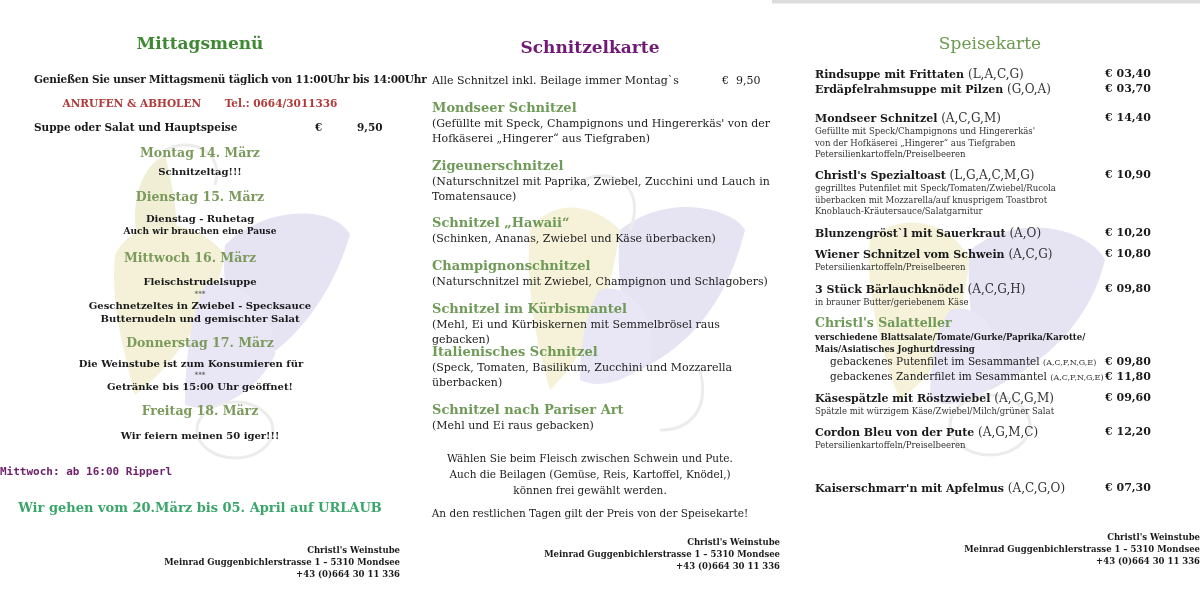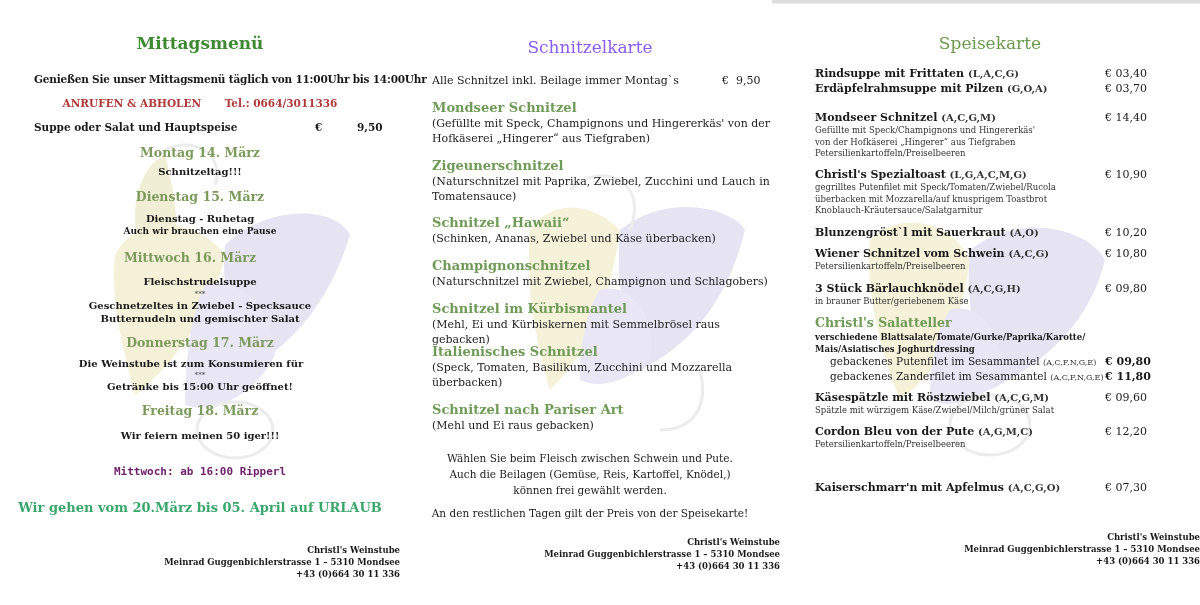--- a/index.html
+++ b/index.html
@@ -15,54 +15,54 @@
   .p1 { left: 0; width: 400px; }
   .p2 { left: 400px; width: 380px; }
   .p3 { left: 780px; width: 420px; }
 
   .wm { position: absolute; pointer-events: none; }
 
   .title {
     position: absolute; left: 0; right: 0; text-align: center;
     color: #3e8a33; font-weight: bold; font-size: 17px;
   }
-  .p2 .title, .p3 .title { color: #8b5cf6; font-weight: normal; font-size: 17px; }
+  .p2 .title, .p3 .title { color: #701a75; font-weight: bold; font-size: 17px; }
   .p3 .title { font-weight: normal; font-family: "DejaVu Serif", serif; color: #6c9a50; font-size: 17px; }
 
   
   .abs { position: absolute; }
   .p1 .intro { left: 34px; top: 73px; font-size: 10.5px; font-weight: bold; white-space: nowrap; letter-spacing: -0.2px; }
   .p1 .call { left: 0; right: 0; top: 97px; text-align: center; font-size: 10.5px; color: #b03a3a; font-weight: bold; white-space: nowrap; }
   .p1 .call span + span { margin-left: 20px; }
   .p1 .suppe { left: 34px; top: 121px; font-size: 10.5px; font-weight: bold; }
   .p1 .euro { left: 315px; top: 121px; font-size: 10.5px; font-weight: bold; }
   .p1 .price { left: 357px; top: 121px; font-size: 10.5px; font-weight: bold; }
   .day { position: absolute; left: 0; right: 0; text-align: center; color: #7c9a5c; font-weight: bold; font-size: 12.5px; }
   .dish { position: absolute; left: 0; right: 0; text-align: center; font-weight: bold; font-size: 10px; line-height: 13px; }
   .dish.sm { font-size: 9px; }
   .stars { position: absolute; left: 0; right: 0; text-align: center; font-size: 7px; color: #555; font-weight: bold; }
-  .ripperl { position: absolute; left: 0; right: 0; top: 465px; text-align: center; color: #6f226c; font-weight: bold; font-size: 11px; font-family: "DejaVu Sans Mono", monospace; }
+  .ripperl { position: absolute; left: 0; right: 0; top: 465px; text-align: left; color: #6f226c; font-weight: bold; font-size: 11px; font-family: "DejaVu Sans Mono", monospace; }
   .urlaub { position: absolute; left: 0; right: 0; top: 500px; text-align: center; color: #3aa66b; font-weight: bold; font-size: 13px; }
   .footer { position: absolute; left: 0; right: 0; text-align: right; font-weight: bold; font-size: 8.5px; line-height: 12px; }
 
   
   .p2 .allrow { position: absolute; left: 32px; top: 74px; font-size: 11px; white-space: nowrap; }
   .p2 .alleuro { position: absolute; left: 322px; top: 74px; font-size: 11px; }
   .p2 .allprice { position: absolute; left: 336px; top: 74px; font-size: 11px; }
   .sch { position: absolute; left: 32px; width: 345px; }
   .sch .n { color: #6f9a57; font-weight: bold; font-size: 13px; line-height: 17px; }
   .sch .d { font-size: 11px; line-height: 15px; color: #222; }
   .p2 .note { position: absolute; left: 0; right: 0; text-align: center; font-size: 10.5px; line-height: 16px; color: #222; }
 
   
   .mi { position: absolute; left: 35px; width: 340px; }
   .mi .n { font-weight: bold; font-size: 11px; line-height: 14px; font-family: "DejaVu Serif", serif; }
-  .mi .n .al { font-weight: bold; font-size: 10px; color: #333; }
+  .mi .n .al { font-weight: normal; font-size: 12px; color: #333; }
   .mi .d { font-size: 8.5px; line-height: 11.5px; color: #333; }
-  .mi .pr { position: absolute; left: 290px; top: 0; font-weight: normal; font-size: 11px; white-space: nowrap; }
+  .mi .pr { position: absolute; left: 290px; top: 0; font-weight: bold; font-size: 11px; white-space: nowrap; }
   .salat-title { position: absolute; left: 35px; top: 315px; color: #6f9a57; font-weight: bold; font-size: 12.5px; }
   .salat-desc { position: absolute; left: 35px; top: 332px; font-weight: bold; font-size: 8.5px; line-height: 11.5px; width: 330px; }
   .sub { position: absolute; left: 50px; font-size: 10.5px; white-space: nowrap; }
   .sub .al { font-size: 8px; color: #333; }
   .subpr { position: absolute; left: 325px; font-weight: bold; font-size: 11px; white-space: nowrap; }
 </style>
 </head>
 <body>
 
 <div class="topbar"></div>

